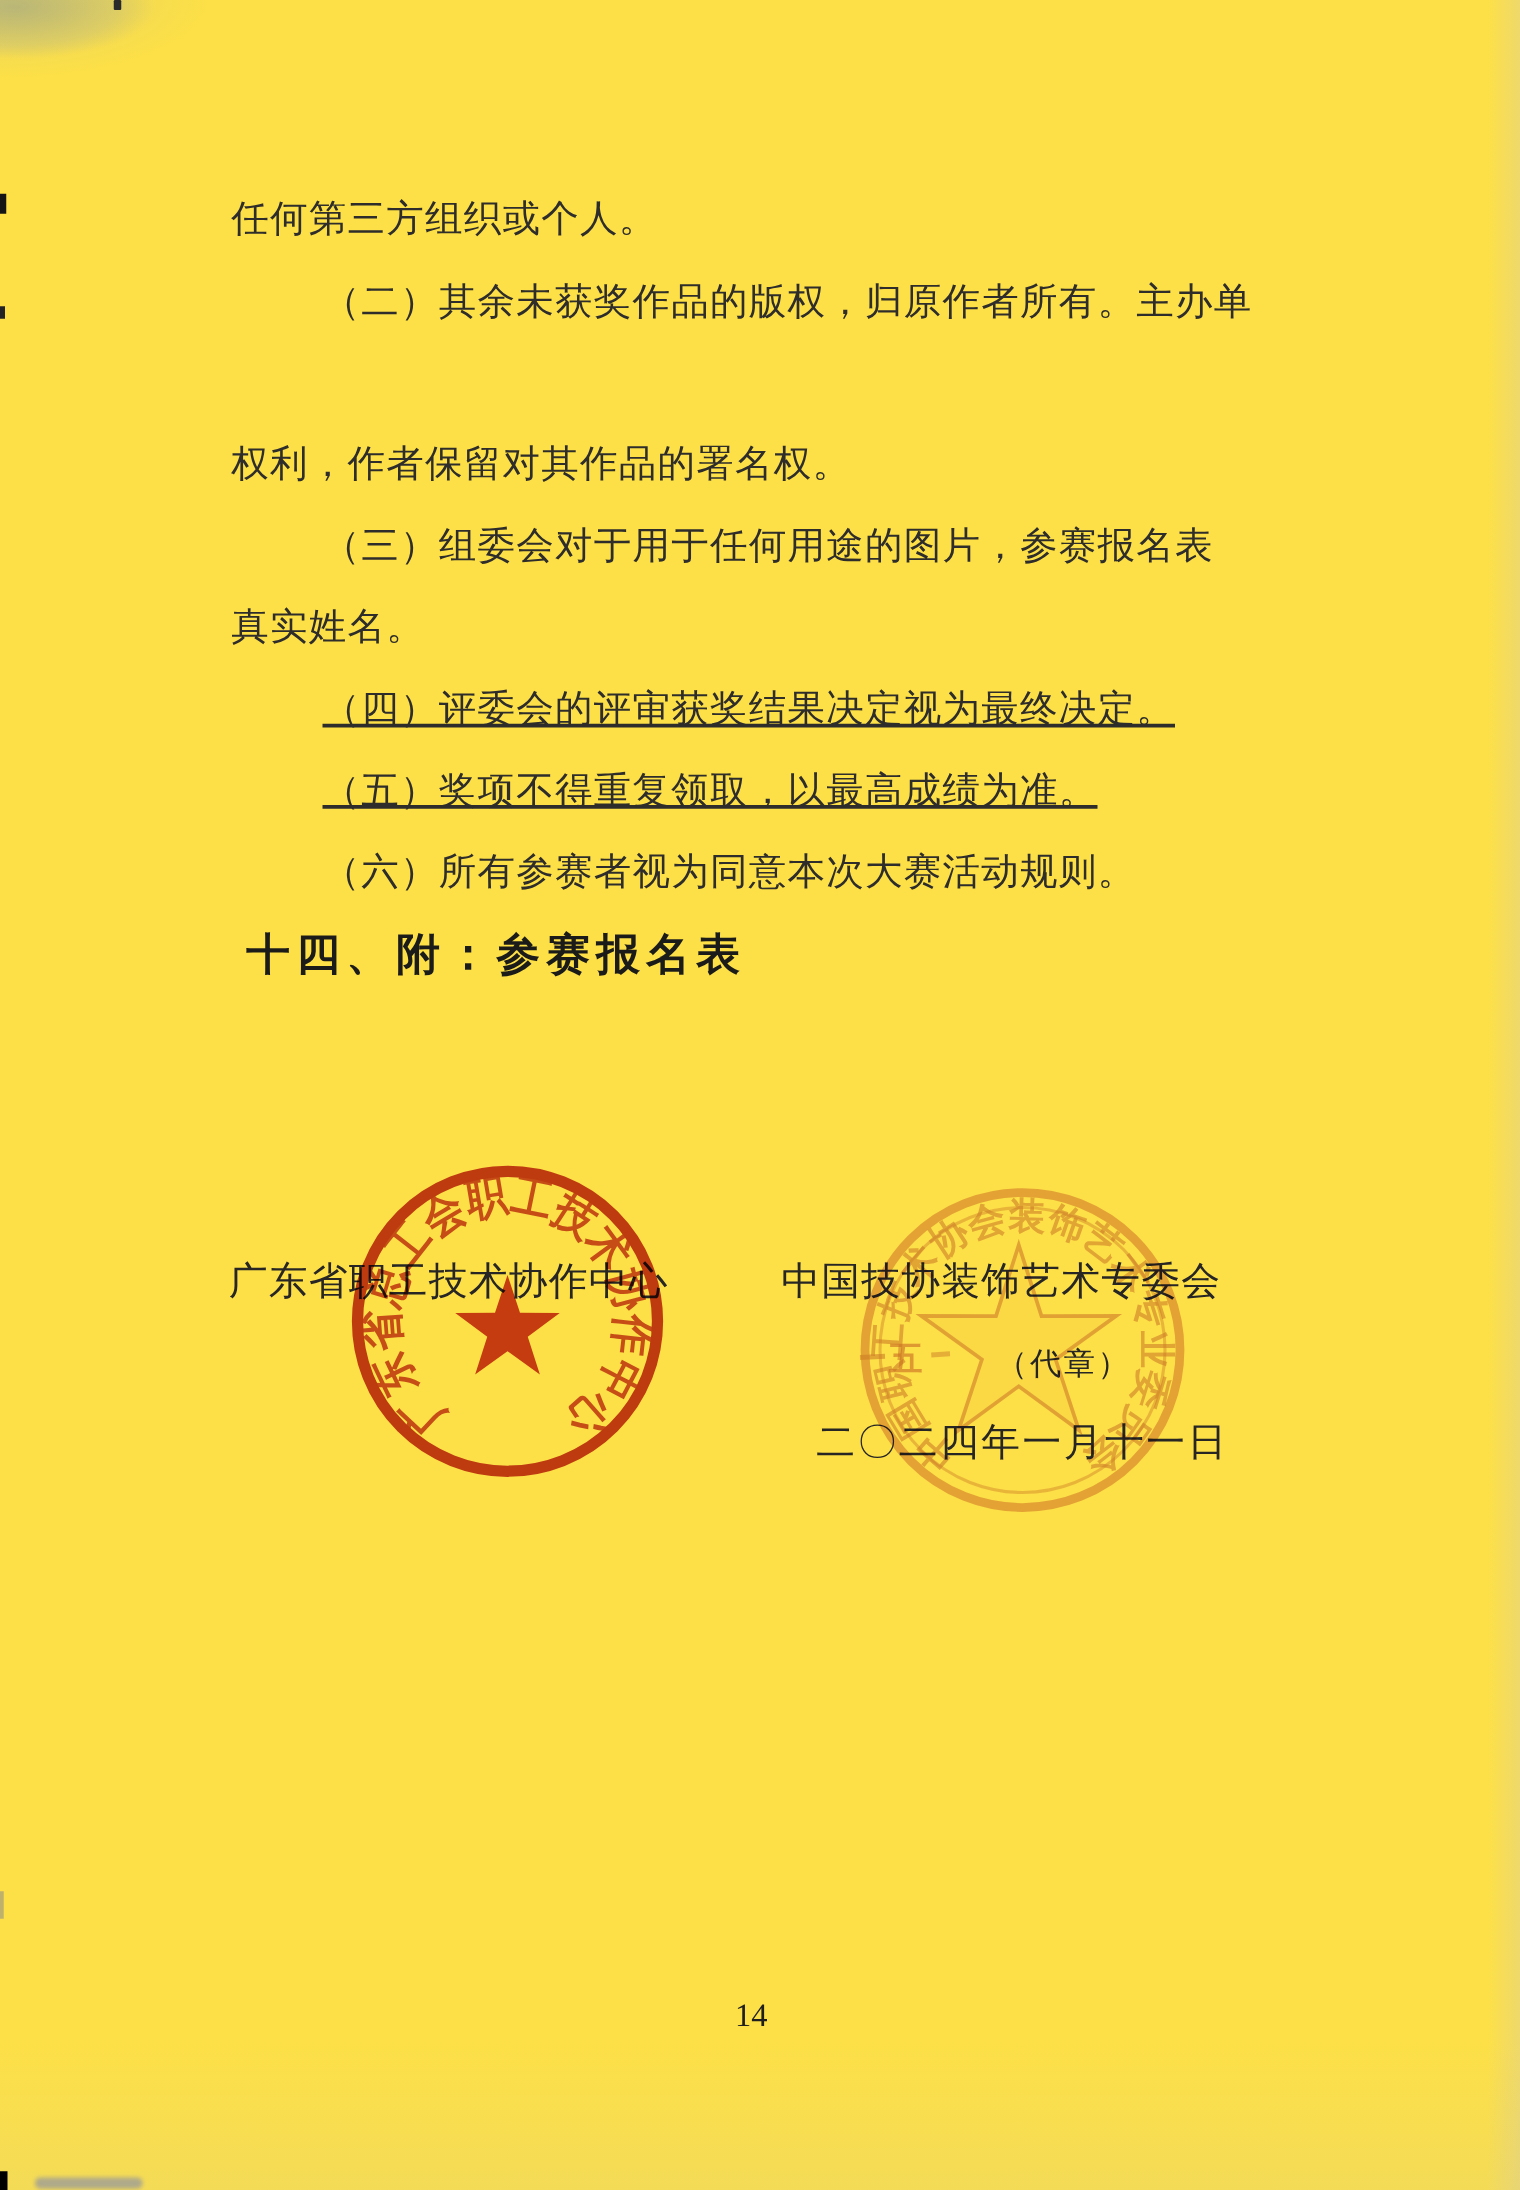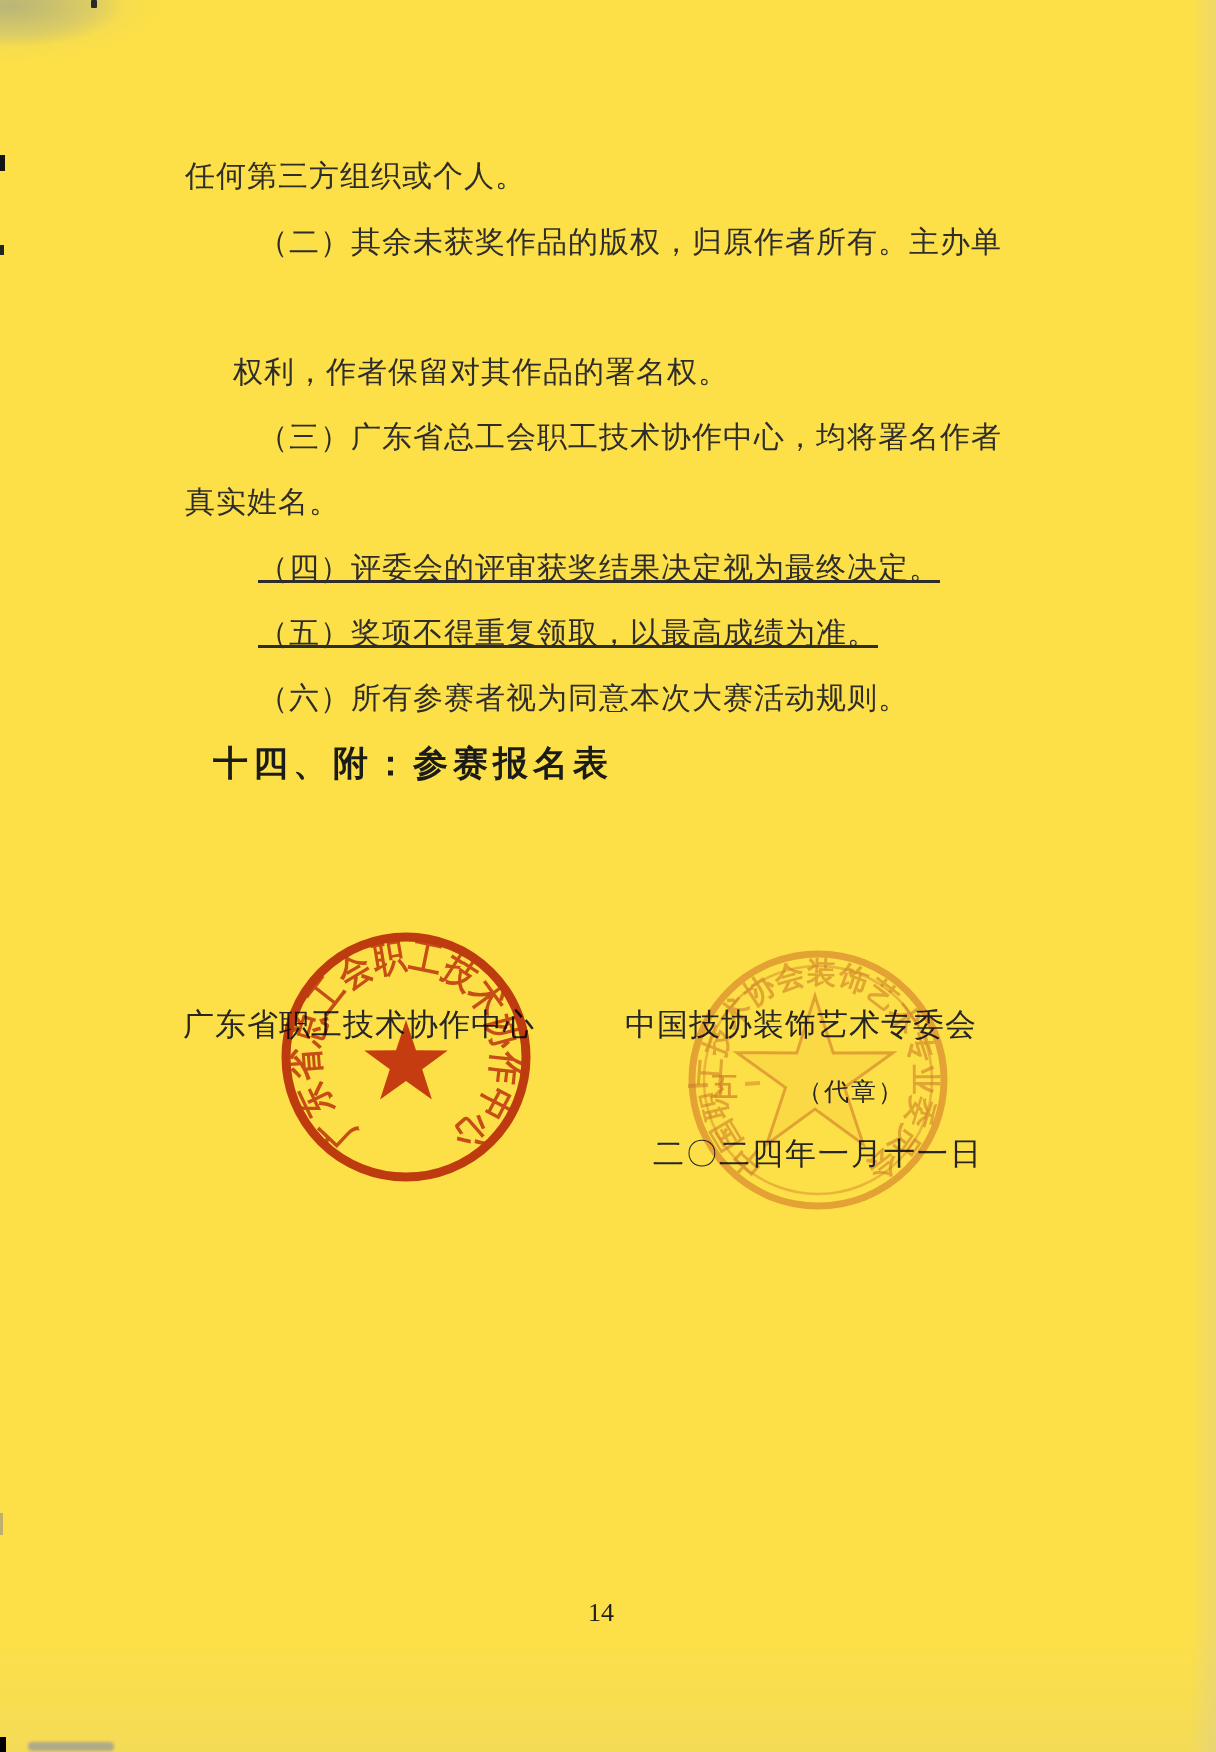--- a/index.html
+++ b/index.html
@@ -85,27 +85,27 @@
   <div class="bottom-texture"></div>
   <div class="top-dot"></div>
   <div class="tick" style="left:0;top:155px;width:5px;height:16px;background:#141414;"></div>
   <div class="tick" style="left:0;top:245px;width:4px;height:10px;background:#232323;"></div>
   <div class="tick" style="left:0;top:1513px;width:3px;height:22px;background:#8a8a88;opacity:.55;"></div>
   <div class="tick" style="left:0;top:1737px;width:6px;height:15px;background:#000;"></div>
   <div class="bottom-smudge"></div>
 
   <div class="bline" style="left:185px;top:156px;">任何第三方组织或个人。</div>
   <div class="bline" style="left:258px;top:222px;">（二）其余未获奖作品的版权，归原作者所有。主办单</div>
-  <div class="bline" style="left:185px;top:352px;margin-left:48px;">权利，作者保留对其作品的署名权。</div>
-  <div class="bline" style="left:258px;top:417px;">（三）广东省总工会职工技术协作中心，均将署名作者</div>
+  <div class="bline" style="left:185px;top:352px;">权利，作者保留对其作品的署名权。</div>
+  <div class="bline" style="left:258px;top:417px;">（三）组委会对于用于任何用途的图片，参赛报名表</div>
   <div class="bline" style="left:185px;top:482px;">真实姓名。</div>
   <div class="bline" style="left:258px;top:548px;text-decoration:underline;">（四）评委会的评审获奖结果决定视为最终决定。</div>
   <div class="bline" style="left:258px;top:613px;text-decoration:underline;">（五）奖项不得重复领取，以最高成绩为准。</div>
   <div class="bline" style="left:258px;top:678px;font-family:Liberation Serif, serif;">（六）所有参赛者视为同意本次大赛活动规则。</div>
-  <div class="heading" style="left:197px;top:743px;margin-left:16px;">十四、附：参赛报名表</div>
+  <div class="heading" style="left:197px;top:743px;">十四、附：参赛报名表</div>
 
   <div class="orgline" style="left:183px;top:1006px;">广东省职工技术协作中心</div>
   <div class="orgline" style="left:625px;top:1006px;">中国技协装饰艺术专委会</div>
   <div class="sealnote" style="left:797px;top:1075px;">（代章）</div>
   <div class="dateline" style="left:653px;top:1135px;">二〇二四年一月十一日</div>
 
   <svg class="stamps" width="1216" height="1752" viewBox="0 0 1216 1752">
     <defs>
       <path id="leftArc" d="M 406 1145 A 88 88 0 0 1 318 1057 A 88 88 0 0 1 406 969 A 88 88 0 0 1 494 1057 A 88 88 0 0 1 406 1145"></path>
       <path id="rightArc" d="M 818 1177 A 97 97 0 0 1 721 1080 A 97 97 0 0 1 818 983 A 97 97 0 0 1 915 1080 A 97 97 0 0 1 818 1177"></path>

